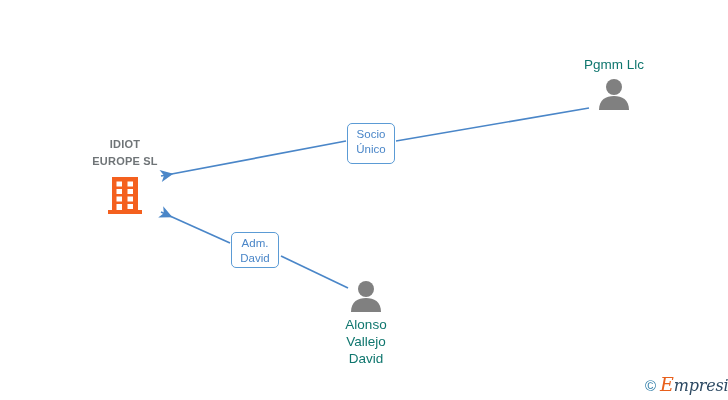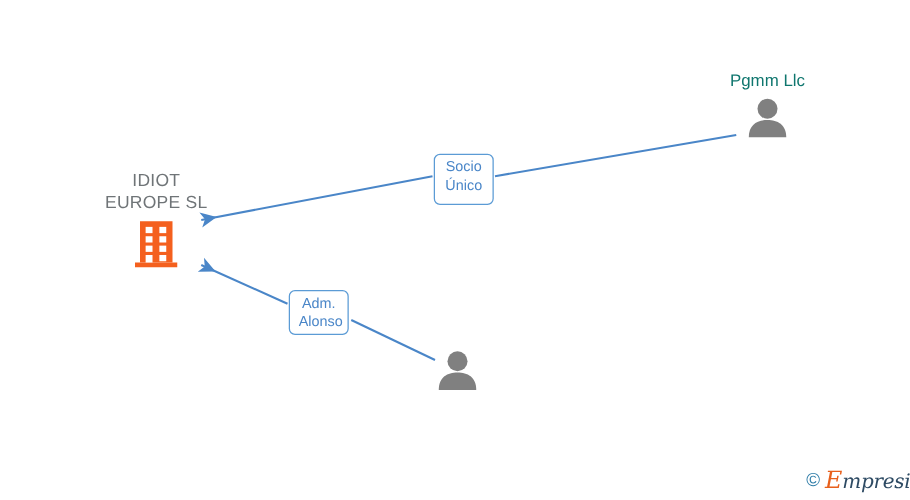--- a/index.html
+++ b/index.html
@@ -27,26 +27,26 @@
 
   
   .company-node {
     position: absolute;
     left: 58px;
     top: 136px;
     width: 134px;
     text-align: center;
   }
   .company-label {
-    font-size: 14px;
+    font-size: 11px;
     color: #6f7477;
     line-height: 17px;
     letter-spacing: 0.2px;
     white-space: pre-line;
-    font-weight: 400;
+    font-weight: 700;
     text-align: center;
   }
   .company-icon {
     margin-top: 6px;
     display: flex;
     justify-content: center;
   }
 
   
   .person-node {
@@ -165,26 +165,29 @@
     </div>
   </div>
 
   <div class="person-node bottom">
     <div class="person-icon">
       <svg width="34" height="32" viewBox="0 0 34 32" xmlns="http://www.w3.org/2000/svg">
         <circle cx="17" cy="9" r="8" fill="#808080"></circle>
         <path d="M 2 32 C 2 21.5 9 18 17 18 C 25 18 32 21.5 32 32 Z" fill="#808080"></path>
       </svg>
     </div>
+    <div class="person-label">Alonso
+Vallejo
+David</div>
   </div>
 
   <div class="rel-label rel-socio">Socio
 Único</div>
 
   <div class="rel-label rel-adm">Adm.
-Alonso</div>
+David</div>
 
   <div class="watermark">
     <span class="wm-copy">©</span>
     <span class="wm-text"><span class="wm-e">E</span><span>mpresia</span></span>
   </div>
 
 </div>
 
 </body></html>

